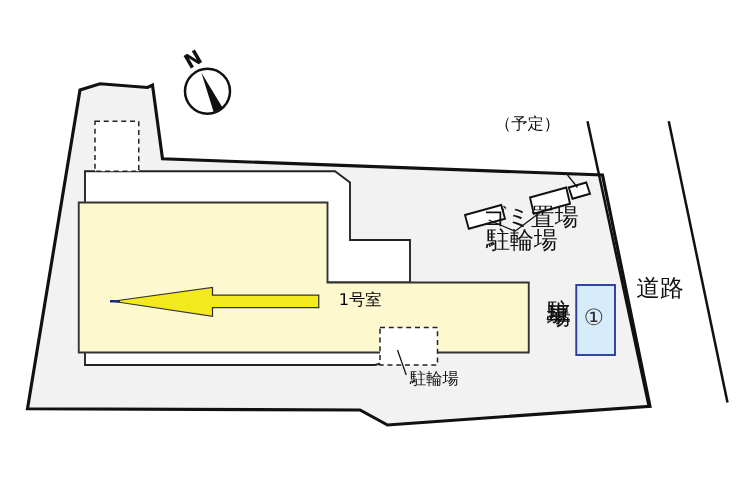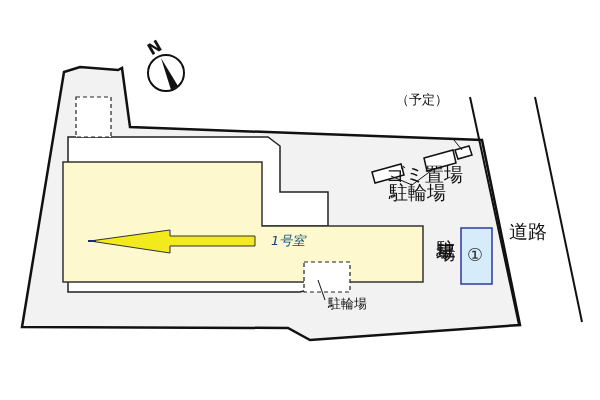--- a/index.html
+++ b/index.html
@@ -1,20 +1,20 @@
 <!DOCTYPE html>
 <html><head>
   <meta charset="utf-8">
   <style>
     html, body { margin: 0; padding: 0; background: #ffffff; }
     body { width: 600px; height: 400px; position: relative; overflow: hidden;
            font-family: "DejaVu Sans", "Liberation Sans", sans-serif; }
     svg { position: absolute; left: 0; top: 0; }
     .lbl { position: absolute; color: #111; line-height: 1; white-space: nowrap; }
-    .lbl-blue { color: #0c4a6e; font-style: italic; }
+    .lbl-blue { color: #000000; }
     .vert { writing-mode: vertical-rl; letter-spacing: 2px; }
   </style>
 </head>
 <body>
 
 <svg width="600" height="400" viewBox="0 0 600 400">
 
   <polygon points="64,72 80,67 118,70 122,68 130,127 482,140 520,325 310,340 288,328 22,327" fill="#f2f2f2" stroke="#111" stroke-width="2.5"></polygon>
 
   <line x1="470" y1="97" x2="519" y2="325" stroke="#111" stroke-width="2"></line>

